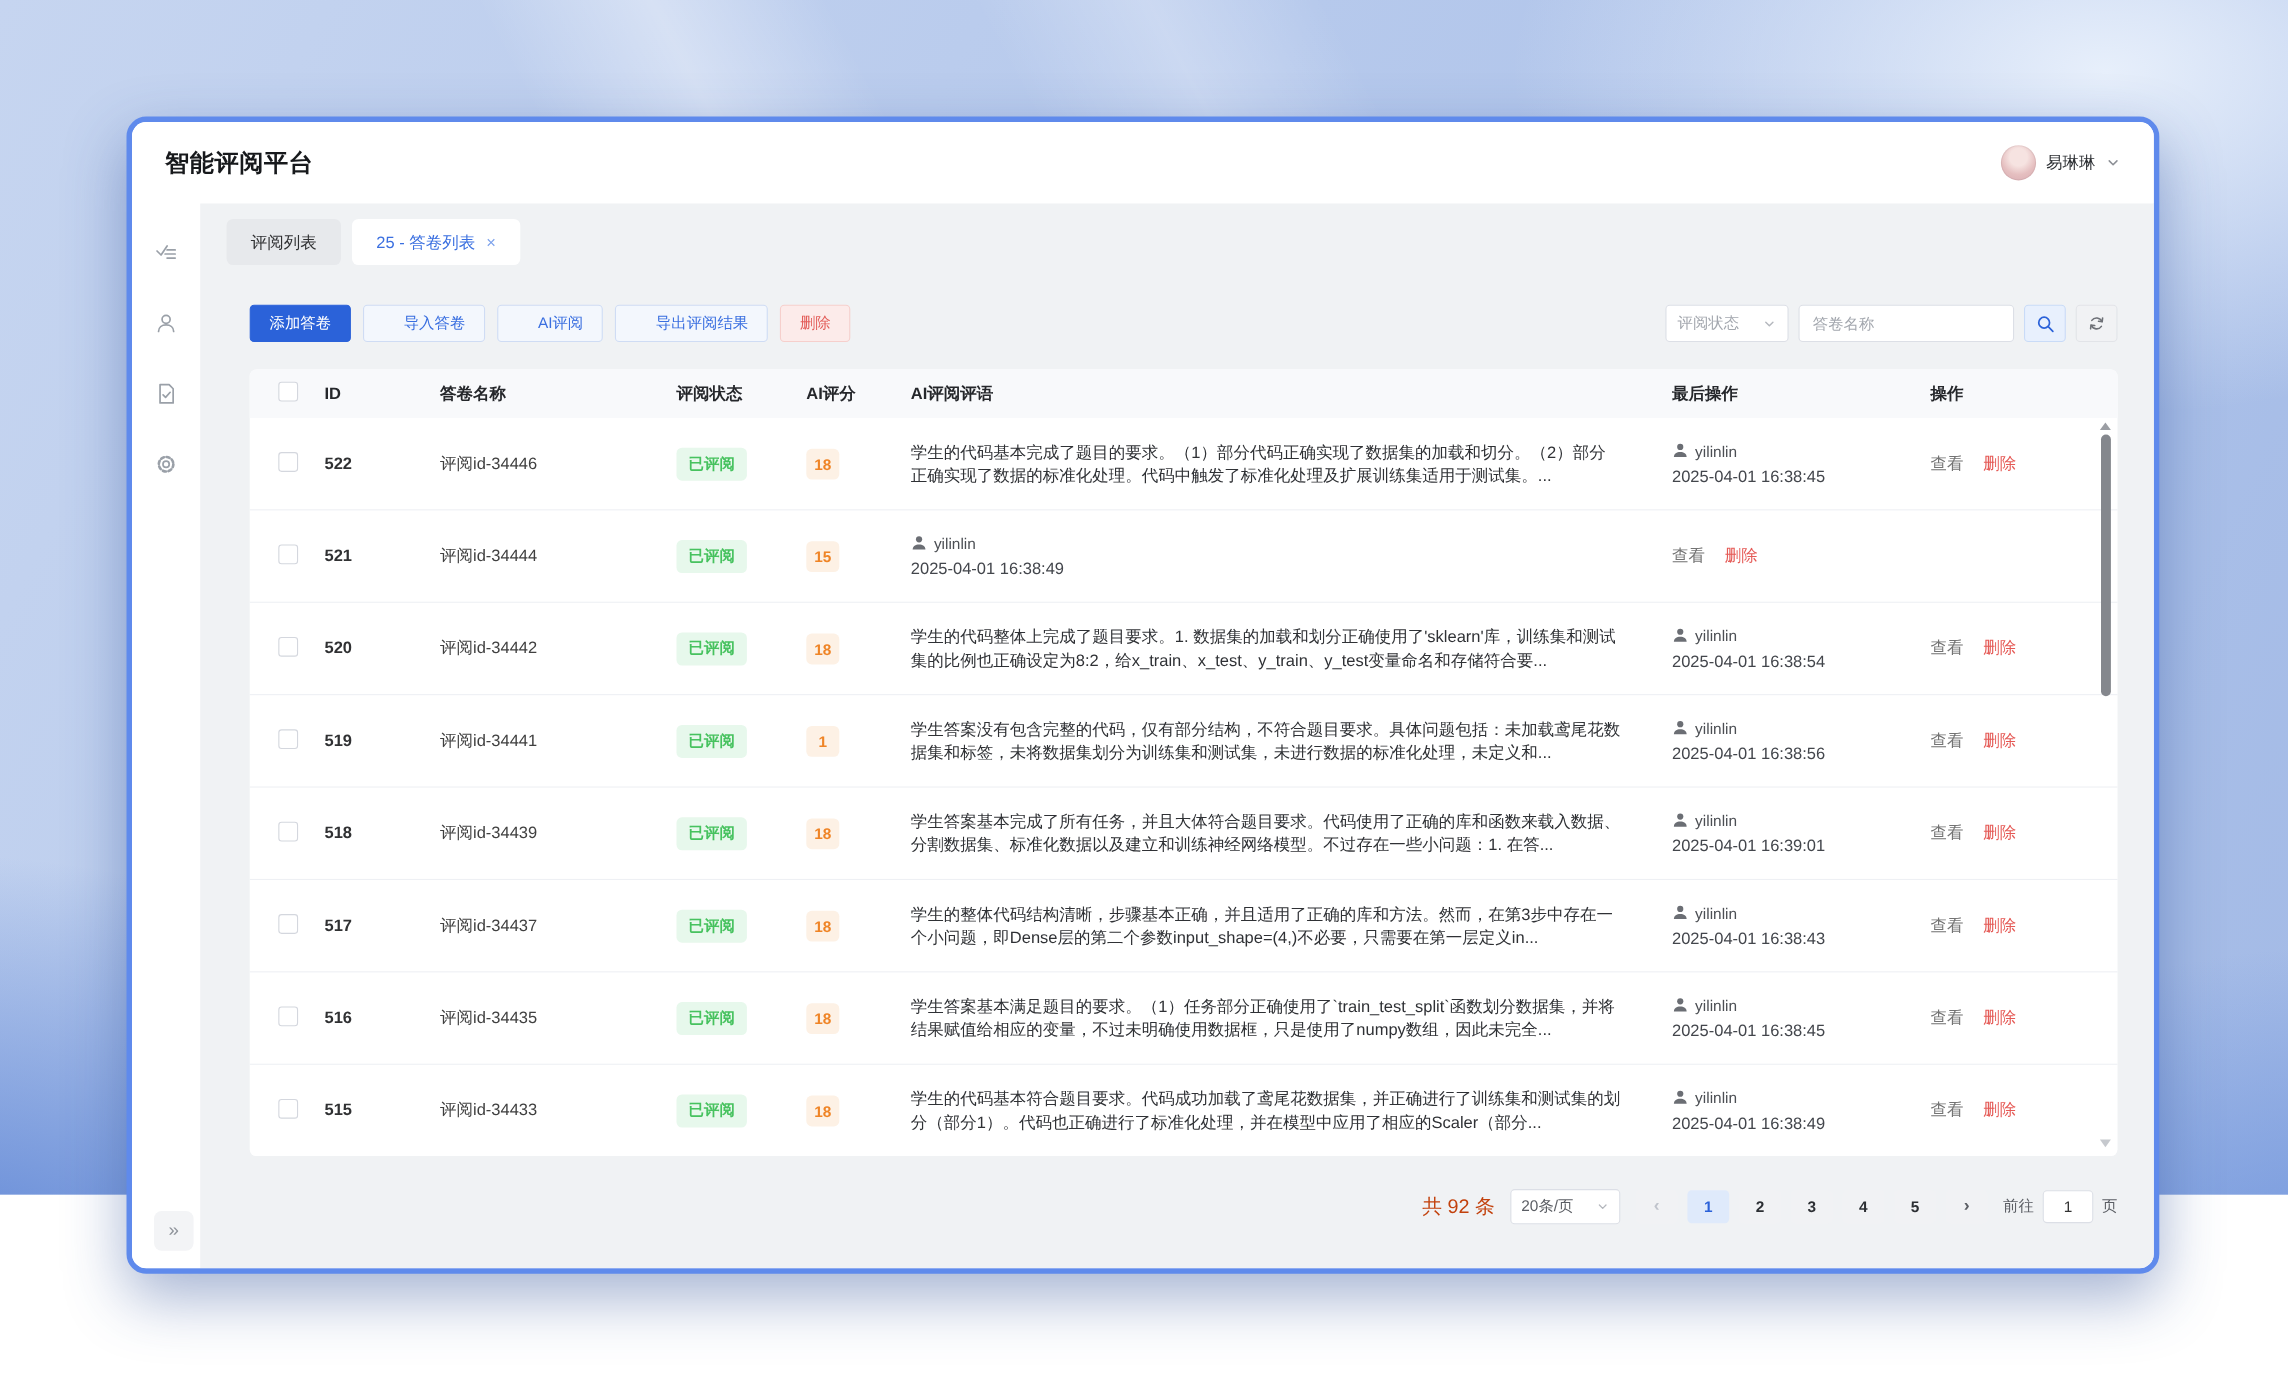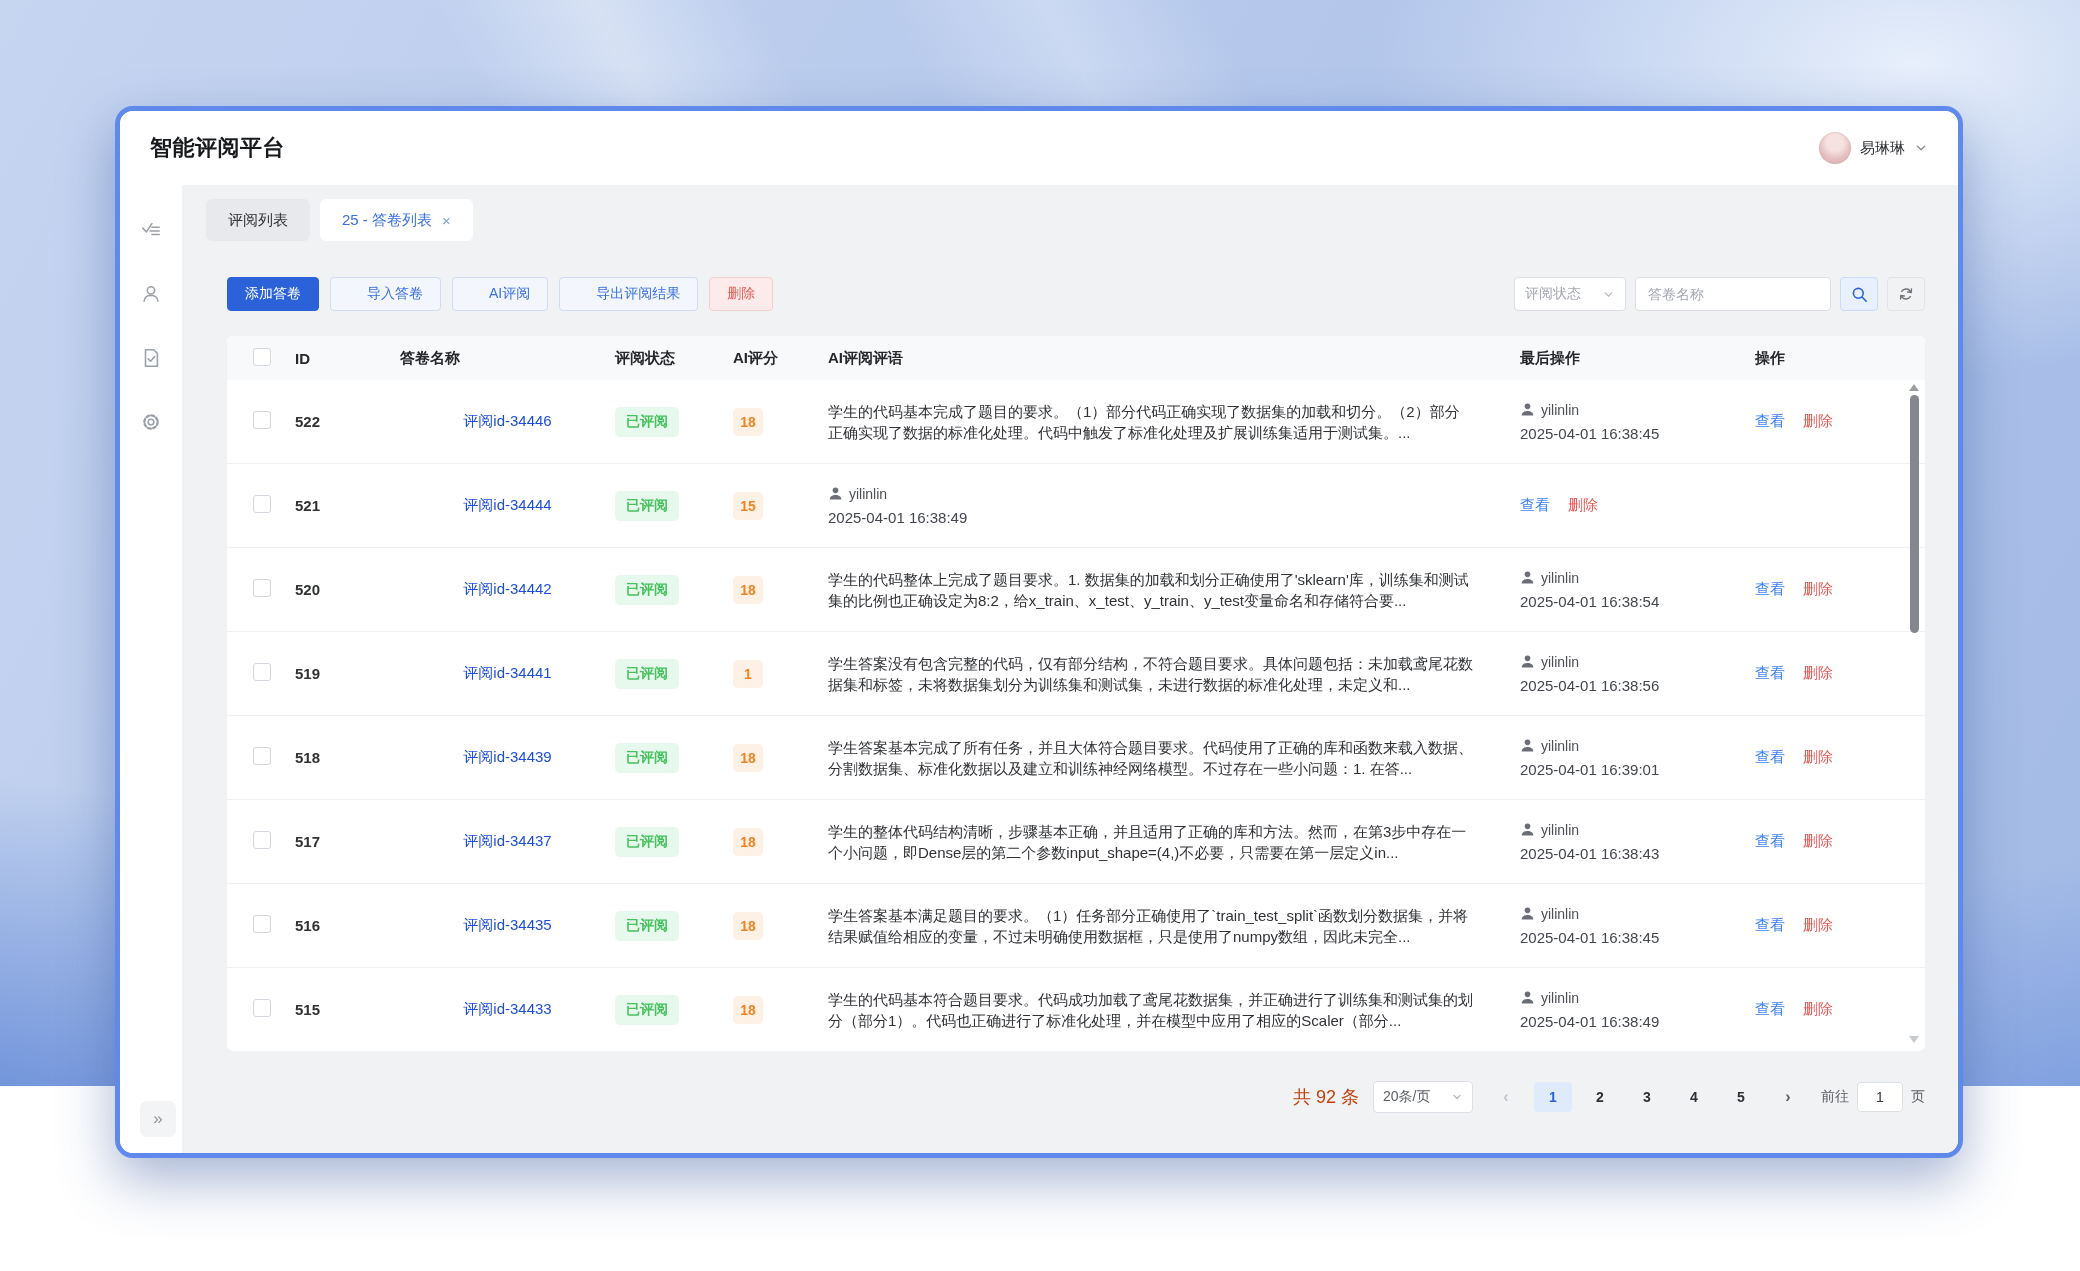--- a/index.html
+++ b/index.html
@@ -50,30 +50,30 @@
   .icon-btn.refresh{background:#f1f2f4;border:1px solid #e2e4e8;}
   
   .table{margin:25px 0 0 21px;background:#fff;border-radius:6px;position:relative;}
   .tgrid{display:grid;grid-template-columns:42px 105px 215px 118px 95px 1fr 235px 150px;align-items:center;padding:0 20px 0 26px;column-gap:0;}
   .thead{background:#f8f9fb;height:44px;border-radius:6px 6px 0 0;}
   .thead .cell{font-size:15px;font-weight:700;color:#25272b;}
   .trow{border-top:1px solid #eef0f4;height:83px;}
   .trow:first-child{border-top:none;}
   .cell{font-size:15px;color:#303133;}
   .c-id{font-weight:700;}
-  .c-name{color:#1d4ed8;text-align:center;}
+  .c-name{color:#404040;}
   .checkbox{width:16px;height:16px;border:1px solid #d4d7de;border-radius:3px;background:#fff;display:inline-block;cursor:pointer;}
   .badge-status{display:inline-block;background:#e7f8ec;color:#47c25f;font-weight:700;font-size:14px;padding:6px 11px;border-radius:5px;}
   .badge-score{display:inline-block;background:#fdf1e5;color:#ef8426;font-weight:700;font-size:14px;padding:6px 0;min-width:30px;text-align:center;border-radius:5px;}
   .c-comment{padding-right:46px;line-height:21px;display:-webkit-box;-webkit-line-clamp:2;-webkit-box-orient:vertical;overflow:hidden;color:#2f3135;}
   .c-op{display:flex;flex-direction:column;gap:7px;}
   .op-name{display:flex;align-items:center;gap:6px;font-size:14px;color:#4c4f54;}
   .op-time{font-size:15px;color:#43464c;}
   .c-actions{display:flex;gap:18px;}
-  .link-view{color:#3b82f6;cursor:pointer;}
+  .link-view{color:#737373;cursor:pointer;}
   .link-del{color:#e55a56;cursor:pointer;}
   
   .vscroll{position:absolute;top:48px;bottom:8px;right:5px;width:12px;}
   .vs-arrow{width:0;height:0;border-left:5px solid transparent;border-right:5px solid transparent;margin:0 auto;}
   .vs-arrow.up{border-bottom:7px solid #9b9ea4;}
   .vs-arrow.down{border-top:7px solid #c6c9ce;position:absolute;bottom:0;left:1px;}
   .vs-thumb{width:9px;margin:4px auto 0;height:238px;background:#84878d;border-radius:5px;cursor:grab;}
   
   .pagination{margin:30px 0 0 21px;display:flex;align-items:center;justify-content:flex-end;gap:14px;}
   .pg-total{font-size:18px;color:#c2410c;}

